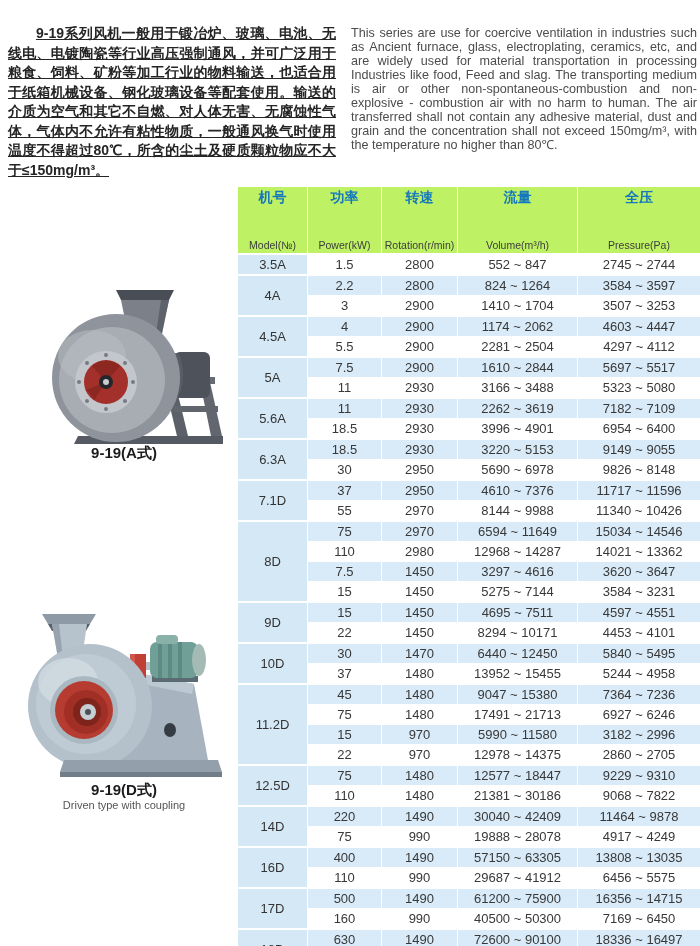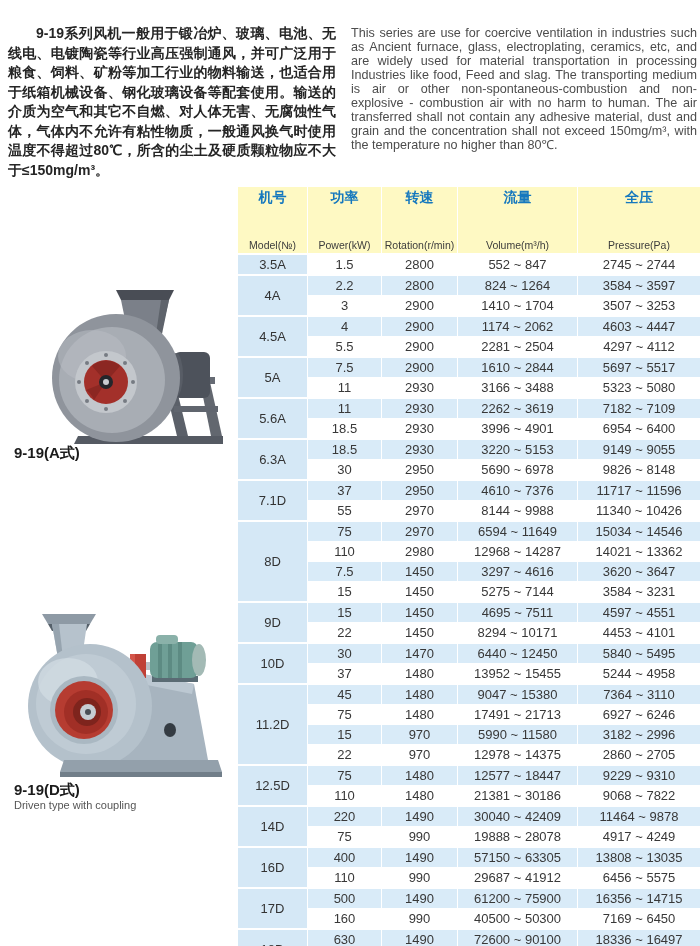--- a/index.html
+++ b/index.html
@@ -6,44 +6,44 @@
   body{
     width:700px;height:946px;background:#ffffff;position:relative;
     font-family:"Liberation Sans", sans-serif;color:#333;overflow:hidden;
   }
   .abs{position:absolute;}
 
   
   .intro-zh{
     left:8px;top:24px;width:328px;
     font-size:14px;font-weight:bold;line-height:19.5px;
-    color:#252525;text-align:justify;text-indent:2em;
+    color:#252525;text-align:justify;text-indent:2em;text-decoration:underline;
   }
   .intro-en{
     left:351px;top:26px;width:346px;
     font-size:12.6px;line-height:14px;color:#4c4c4c;text-align:justify;
   }
 
   
   .fan-a{left:28px;top:286px;}
   .fan-d{left:12px;top:612px;}
-  .caption{left:14px;width:220px;}
+  .caption{left:14px;width:220px;text-align:center;}
   .caption-a{top:444px;}
   .caption-d{top:781px;}
   .caption .model-label{font-size:15px;font-weight:bold;color:#1b1b1b;line-height:17px;}
   .caption .type-label{font-size:11px;color:#555;line-height:14px;}
 
   
   .table-wrap{left:237px;top:186px;width:463px;}
   table.spec{border-collapse:collapse;width:463px;table-layout:fixed;}
   table.spec th,table.spec td{
     border:1px solid #ffffff;text-align:center;vertical-align:middle;
     padding:0;overflow:hidden;white-space:nowrap;
   }
-  table.spec th{background:#fef9c3;height:35px;padding:2px 0;}
+  table.spec th{background:#bef264;height:35px;padding:2px 0;}
   th .h-zh{font-size:14px;font-weight:bold;color:#1578be;line-height:17px;}
   th .h-en{font-size:10.5px;font-weight:normal;color:#3c3c3c;line-height:12px;margin-top:33px;}
   table.spec td{height:19px;font-size:13px;color:#383838;}
   tr.plain td{background:#ffffff;}
   tr.alt td{background:#d9ebf8;}
   table.spec td.model{background:#d5e8f6;font-size:13px;color:#333;margin-left:24px;}
   tr.group-start td{border-top:2px solid #ffffff;}
   col.c-model{width:70px;} col.c-power{width:74px;} col.c-rot{width:76px;}
   col.c-vol{width:120px;} col.c-pres{width:123px;}
 </style>
@@ -312,21 +312,21 @@
           <td>37</td>
           <td>1480</td>
           <td>13952 ~ 15455</td>
           <td>5244 ~ 4958</td>
         </tr>
         <tr class="alt group-start">
           <td class="model" rowspan="4">11.2D</td>
           <td>45</td>
           <td>1480</td>
           <td>9047 ~ 15380</td>
-          <td>7364 ~ 3110</td>
+          <td>7364 ~ 7236</td>
         </tr>
         <tr class="plain">
           <td>75</td>
           <td>1480</td>
           <td>17491 ~ 21713</td>
           <td>6927 ~ 6246</td>
         </tr>
         <tr class="alt">
           <td>15</td>
           <td>970</td>

